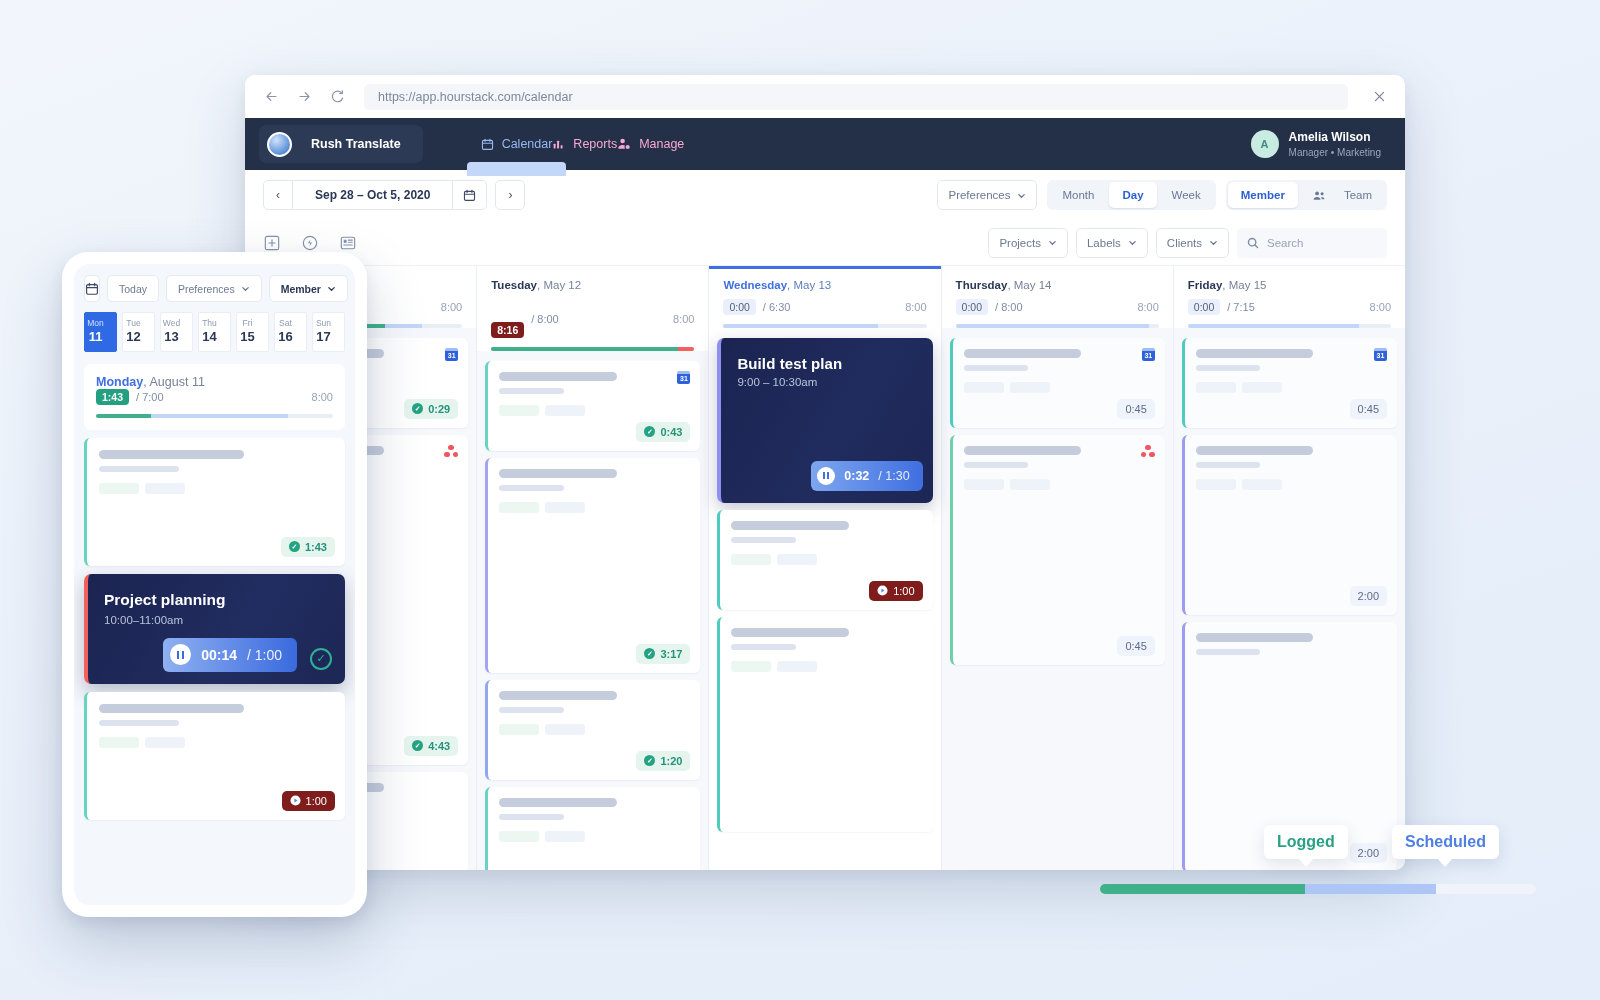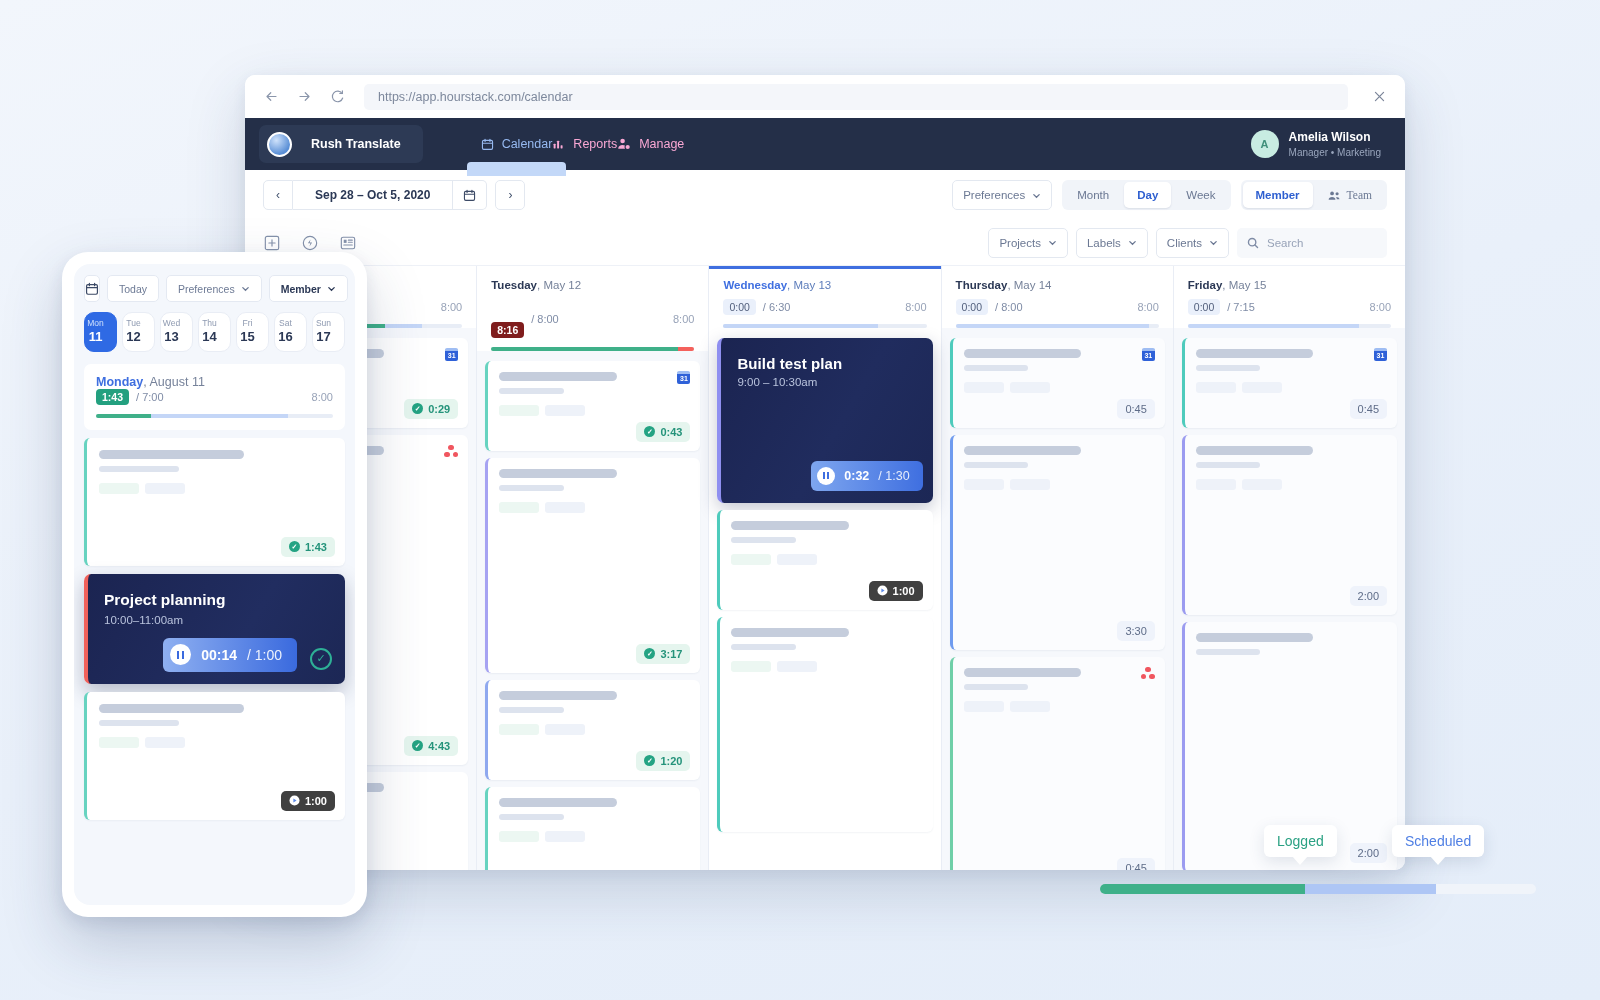--- a/index.html
+++ b/index.html
@@ -134,21 +134,21 @@
   }
   .seg {
     display: flex; align-items: center; background: #f1f4f9;
     border-radius: 6px; padding: 2px; gap: 2px; height: 30px;
   }
   .seg > div {
     padding: 0 13px; height: 26px; display: flex; align-items: center;
     font-size: 11.5px; color: #6b7893; border-radius: 5px;
   }
   .seg > div.on { background: #fff; color: #2e5fd0; font-weight: bold; box-shadow: 0 1px 2px rgba(40,60,100,.12); }
-  .seg > div.ic { gap: 6px; font-family: Liberation Serif, serif; }
+  .seg > div.ic { gap: 18px; }
 
   
   .toolbar2 {
     height: 45px; background: #fff;
     display: flex; align-items: center; padding: 0 18px;
   }
   .icbtn {
     width: 18px; height: 18px; margin-right: 20px;
     color: #8592ab; display: flex; align-items: center; justify-content: center;
   }
@@ -206,21 +206,21 @@
   .sktags i { display: block; height: 11px; width: 40px; border-radius: 3px; }
   .sktags i.a { background: #ecf7f2; }
   .sktags i.b { background: #eef2f9; }
   .badge {
     position: absolute; right: 10px; bottom: 9px;
     border-radius: 5px; padding: 4px 8px;
     font-size: 11px; display: flex; align-items: center; gap: 5px;
   }
   .badge.done { background: #e5f5ee; color: #24937a; font-weight: bold; margin-left: 27px; }
   .badge.plain { background: #eff3fb; color: #5e6c88; }
-  .badge.run { background: #404040; color: #fff; font-weight: bold; }
+  .badge.run { background: #7f1d1d; color: #fff; font-weight: normal; }
   .chk { width: 11px; height: 11px; border-radius: 50%; background: #24a383; color: #fff;
          display:flex;align-items:center;justify-content:center;font-size:7px; flex:none; }
   .gcal {
     position: absolute; right: 10px; top: 10px;
     width: 13px; height: 13px; border-radius: 2px; background: #2f61d8;
     color: #fff; font-size: 7px; font-weight: bold;
     display: flex; align-items: center; justify-content: center;
     border-top: 3px solid #9fbdf3;
   }
   .asana { position: absolute; right: 10px; top: 10px; width: 14px; height: 13px; }
@@ -272,21 +272,21 @@
   .ph-tools { display: flex; align-items: center; gap: 7px; padding: 11px 10px 0 10px; }
   .ph-btn {
     height: 27px; border: 1px solid #e4e9f2; background: #fff; border-radius: 5px;
     display: flex; align-items: center; justify-content: center; gap: 6px;
     font-size: 10.5px; color: #6d7a95; padding: 0 11px;
   }
   .ph-btn.sq { width: 32px; padding: 0; }
   .ph-btn.strong { color: #2b3855; font-weight: bold; }
   .ph-days { display: flex; gap: 5px; padding: 10px 10px 0 10px; }
   .day {
-    flex: 1; background: #fff; border: 1px solid #e9edf5; border-radius: 10px;
+    flex: 1; background: #fff; border: 1px solid #e9edf5; border-radius: 2px;
     text-align: center; padding: 5px 10px 7px 0;
   }
   .day .n { font-size: 8.5px; color: #8d99b0; }
   .day .d { font-size: 13px; font-weight: bold; color: #2b3855; margin-top: 1px; }
   .day.on { background: #2f6ae4; border-color: #2f6ae4; }
   .day.on .n { color: #cfe0fc; }
   .day.on .d { color: #fff; }
 
   .ph-sum { margin: 12px 10px 0 10px; background: #fff; border-radius: 7px; padding: 11px 12px 12px 12px; }
   .ph-sum .t { font-size: 12.5px; color: #76829a; }
@@ -321,21 +321,21 @@
     position: absolute; right: 13px; bottom: 14px;
     width: 22px; height: 22px; border-radius: 50%;
     border: 2px solid #2eb096; color: #2eb096;
     display: flex; align-items: center; justify-content: center; font-size: 11px;
   }
 
   
   .callout {
     position: absolute;
     background: #fff; border-radius: 6px;
-    padding: 8px 13px; font-size: 14px; font-weight: normal;
+    padding: 8px 13px; font-size: 16px; font-weight: bold;
     box-shadow: 0 5px 16px rgba(40,60,100,.13);
   }
   .callout::after {
     content: ""; position: absolute; left: 50%; bottom: -8px;
     margin-left: -8px; width: 0; height: 0;
     border-left: 8px solid transparent; border-right: 8px solid transparent;
     border-top: 9px solid #fff;
   }
   .callout.logged { left: 1264px; top: 825px; color: #2aa183; }
   .callout.sched { left: 1392px; top: 825px; color: #4f7fe4; }
@@ -690,29 +690,20 @@
           <div class="card gray" style="border-left-color:#4ecbbc;height:90px">
             <div class="sk1"></div>
             <div class="sk2"></div>
             <div class="sktags">
                 <i class="b"></i>
                 <i class="b"></i>
               </div>
             <div class="gcal">31</div>
             <div class="badge plain">0:45</div>
           </div>
-          <div class="card gray" style="border-left-color:#6f9bef;height:215px">
-            <div class="sk1"></div>
-            <div class="sk2"></div>
-            <div class="sktags">
-                <i class="b"></i>
-                <i class="b"></i>
-              </div>
-            <div class="badge plain">3:30</div>
-          </div>
           <div class="card gray" style="border-left-color:#6fcfa8;height:230px">
             <div class="sk1"></div>
             <div class="sk2"></div>
             <div class="sktags">
                 <i class="b"></i>
                 <i class="b"></i>
               </div>
             <div class="asana">
                 <i></i>
                 <i></i>

